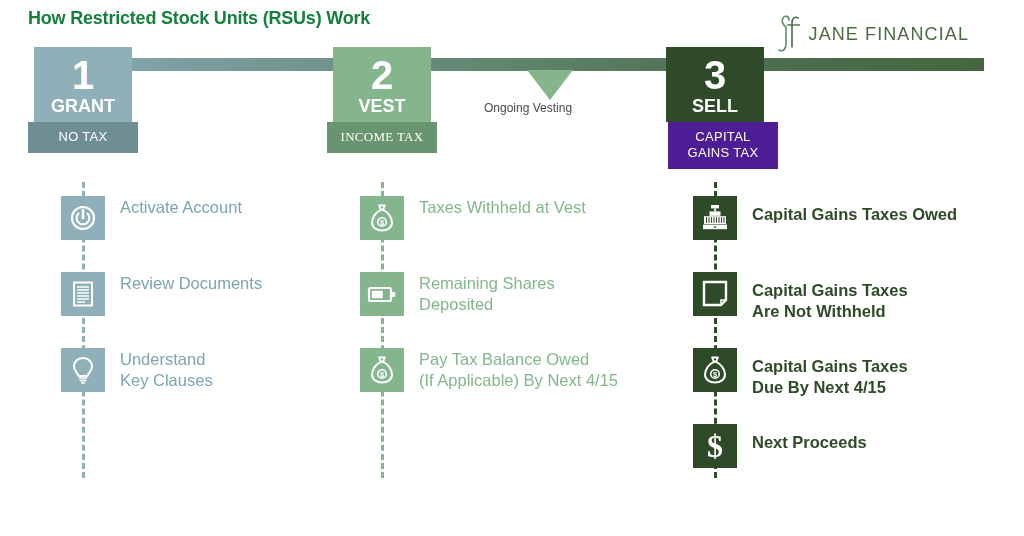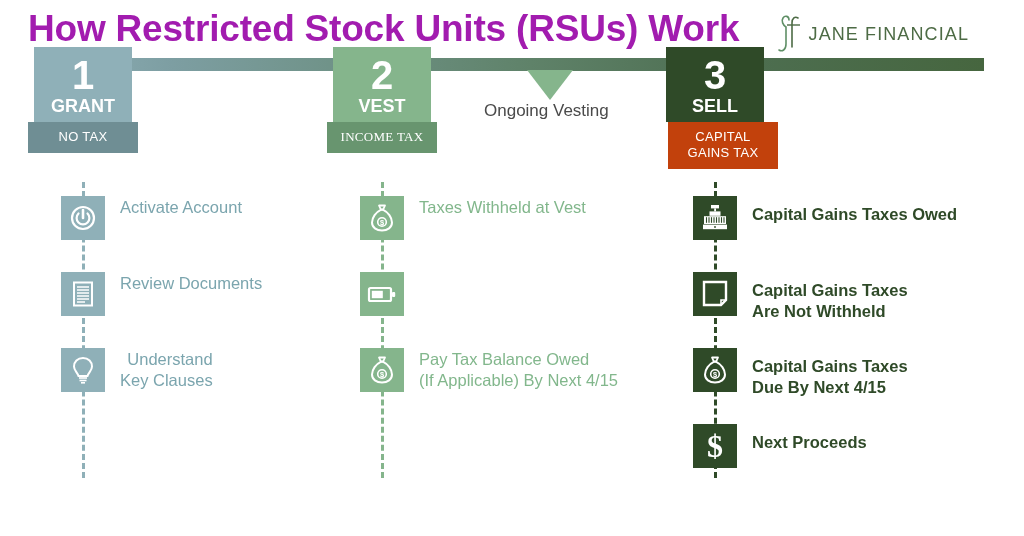--- a/index.html
+++ b/index.html
@@ -11,23 +11,23 @@
     position: relative;
     overflow: hidden;
     font-family: "Liberation Sans", sans-serif;
     -webkit-font-smoothing: antialiased;
   }
 
   
   #page-title {
     position: absolute;
     left: 28px; top: 8px;
-    font-size: 37px;
+    font-size: 18px;
     font-weight: bold;
-    color: #a21caf;
+    color: #15803d;
     letter-spacing: -0.2px;
     white-space: nowrap;
   }
   #brand-logo {
     position: absolute;
     right: 55px; top: 14px;
     display: flex;
     align-items: center;
     gap: 0;
   }
@@ -54,21 +54,21 @@
     position: absolute;
     left: 527px; top: 70px;
     width: 0; height: 0;
     border-left: 23px solid transparent;
     border-right: 23px solid transparent;
     border-top: 30px solid #85b58c;
   }
   #ongoing-label {
     position: absolute;
     left: 484px; top: 101px;
-    font-size: 17px;
+    font-size: 12px;
     color: #4a4a4a;
     white-space: nowrap;
   }
 
   
   .step-box {
     position: absolute;
     width: 98px;
     display: flex;
     flex-direction: column;
@@ -106,28 +106,28 @@
   #step-box-1 { left: 34px; top: 47px; }
   #step-box-1 .step-main { background: #8fb0b8; }
   #step-box-1 .step-tax  { background: #6f8e94; }
 
   #step-box-2 { left: 333px; top: 47px; }
   #step-box-2 .step-main { background: #85b58c; }
   #step-box-2 .step-tax  { background: #68956f; font-family: Liberation Serif, serif; }
 
   #step-box-3 { left: 666px; top: 47px; }
   #step-box-3 .step-main { background: #2f4a28; }
-  #step-box-3 .step-tax  { background: #c2410c; margin-left: 16px; }
+  #step-box-3 .step-tax  { background: #4c1d95; margin-left: 16px; }
 
   
   .column {
     position: absolute;
     top: 196px;
   }
-  #column-1 { left: 34px; width: 300px; text-align: right; }
+  #column-1 { left: 34px; width: 300px; }
   #column-2 { left: 333px; width: 330px; }
   #column-3 { left: 666px; width: 350px; }
 
   .dashed-line {
     position: absolute;
     left: 48px;
     top: -14px;
     width: 0;
     border-left: 3px dashed;
     height: 296px;
@@ -278,20 +278,22 @@
   </div>
 
   <div class="item">
     <span class="icon-box">
       <svg width="32" height="30" viewBox="0 0 32 30">
         <rect x="3" y="9" width="22" height="13" rx="1.5" fill="none" stroke="#fff" stroke-width="2.2"></rect>
         <rect x="5.8" y="11.8" width="11" height="7.4" fill="#fff"></rect>
         <rect x="26" y="13" width="3.2" height="5" rx="1" fill="#fff"></rect>
       </svg>
     </span>
+    <span class="item-label">Remaining Shares
+Deposited</span>
   </div>
 
   <div class="item">
     <span class="icon-box">
       <svg width="30" height="30" viewBox="0 0 30 30">
         <path d="M12 2.5 L18 2.5 L16.2 6.5 L13.8 6.5 Z" fill="none" stroke="#fff" stroke-width="1.8" stroke-linejoin="round"></path>
         <path d="M13.8 6.8 C9 9, 5 14.5, 5 19.5 C5 24.5, 9.5 27.5, 15 27.5 C20.5 27.5, 25 24.5, 25 19.5 C25 14.5, 21 9, 16.2 6.8 Z" fill="none" stroke="#fff" stroke-width="2"></path>
         <circle cx="15" cy="19" r="4.3" fill="none" stroke="#fff" stroke-width="1.6"></circle>
         <text x="15" y="22.1" font-family="'Liberation Sans',sans-serif" font-size="7.5" font-weight="bold" fill="#fff" text-anchor="middle">$</text>
       </svg>

